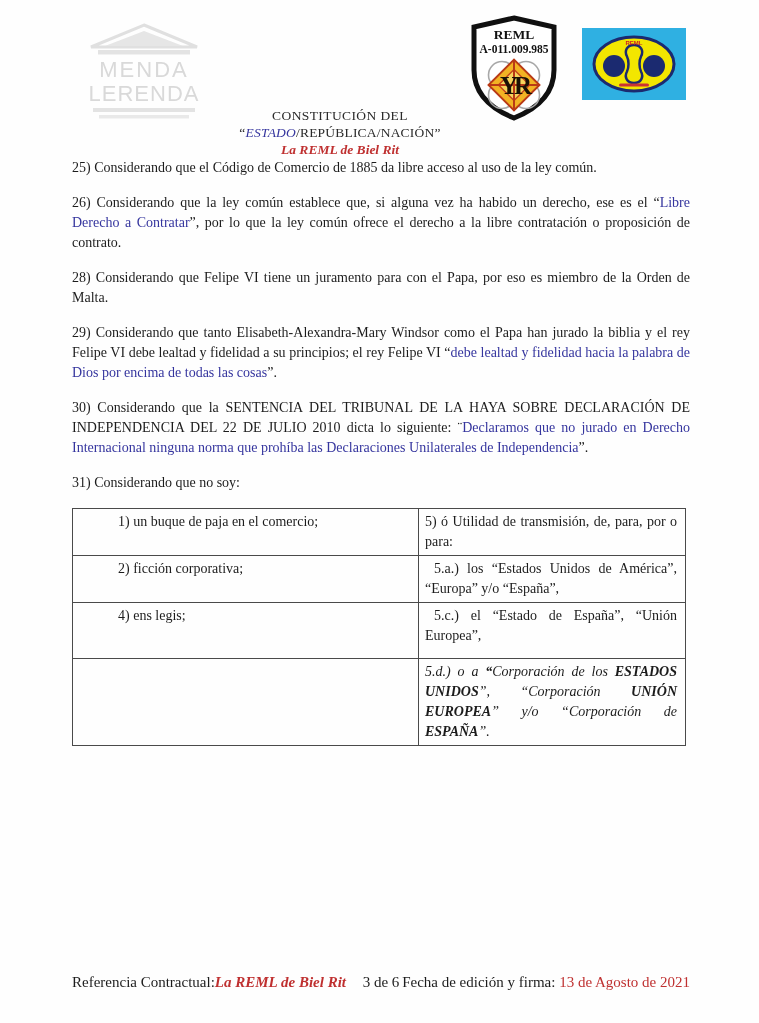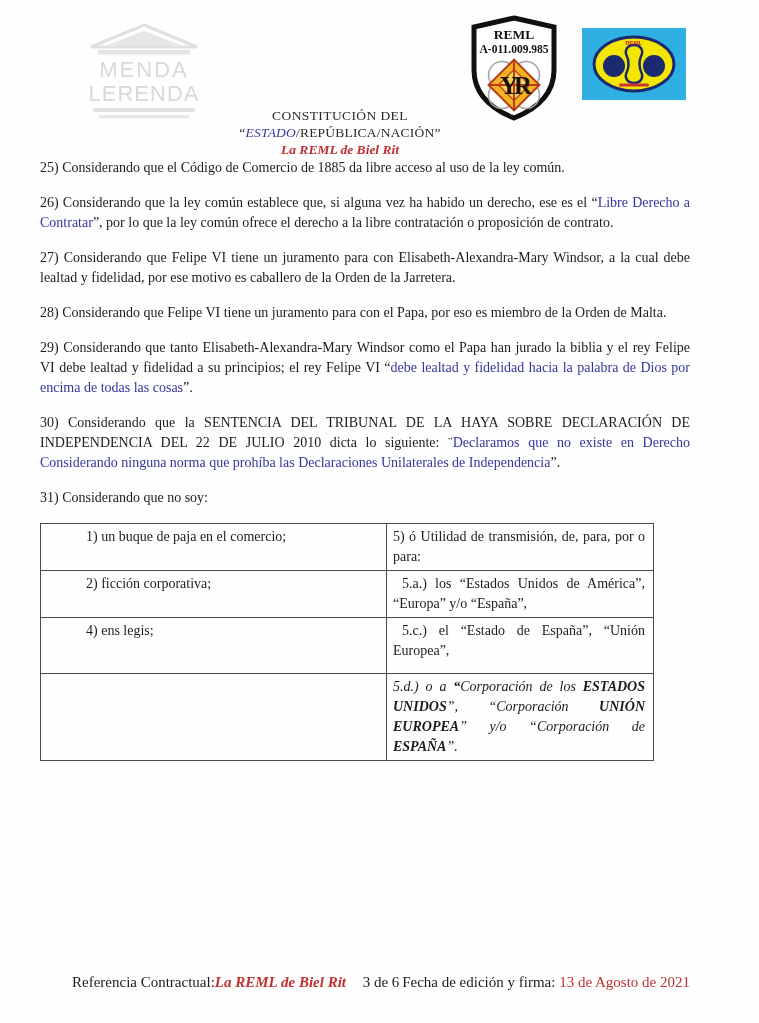--- a/index.html
+++ b/index.html
@@ -15,21 +15,21 @@
   
   .header{position:relative;height:128px;}
   .logo-menda{position:absolute;left:85px;top:22px;}
   .title-block{position:absolute;left:200px;top:62px;width:280px;text-align:center;line-height:17px;margin-top:45px;}
   .title-l1{font-size:13.5px;letter-spacing:.4px;color:#2a2a2a;}
   .title-l2{font-size:13.5px;letter-spacing:.2px;color:#2a2a2a;}
   .title-l3{font-size:13.5px;font-style:italic;font-weight:bold;color:#bf3030;}
   .logo-shield{position:absolute;left:468px;top:14px;}
   .logo-flag{position:absolute;left:582px;top:28px;}
   
-  .content{margin:30px 69px 0 40px;}
+  .content{margin:30px 69px 0 72px;}
   .para{
     font-size:14px;line-height:20px;
     text-align:justify;
     margin:0 0 15px 0;
   }
   .para.gap{margin-top:8px;}
   
   .doc-table{
     border-collapse:collapse;
     width:614px;
@@ -111,24 +111,23 @@
       <path d="M52 17 c7 0 10 6 7 11.5 c-2 4 -2 11 0 15 c3 5.5 0 11.5 -7 11.5 c-7 0 -10 -6 -7 -11.5 c2 -4 2 -11 0 -15 C42 23 45 17 52 17 Z" fill="#f3e600" stroke="#1b2a70" stroke-width="2.5"></path>
       <text x="52" y="16.5" text-anchor="middle" font-family="Liberation Sans, sans-serif" font-weight="bold" font-size="6" fill="#cc2222">REML</text>
       <rect x="37" y="55.5" width="30" height="3" rx="1.5" fill="#cc3333"></rect>
     </svg>
   </div>
 
   <div class="content">
     <div>
         <p class="para"><span>25) Considerando que el Código de Comercio de 1885 da libre acceso al uso de la ley común.</span></p>
         <p class="para"><span>26) Considerando que la ley común establece que, si alguna vez ha habido un derecho, ese es el “</span><span style="color: rgb(53, 53, 158);">Libre Derecho a Contratar</span><span>”, por lo que la ley común ofrece el derecho a la libre contratación o proposición de contrato.</span></p>
-        <p class="para"><span>27) Considerando que Felipe VI tiene un juramento para con Elisabeth-Alexandra-Mary Windsor, a la cual debe lealtad y fidelidad, por ese motivo es caballero de la Orden de la Jarretera.</span></p>
         <p class="para"><span>28) Considerando que Felipe VI tiene un juramento para con el Papa, por eso es miembro de la Orden de Malta.</span></p>
         <p class="para"><span>29) Considerando que tanto Elisabeth-Alexandra-Mary Windsor como el Papa han jurado la biblia y el rey Felipe VI debe lealtad y fidelidad a su principios; el rey Felipe VI “</span><span style="color: rgb(53, 53, 158);">debe lealtad y fidelidad hacia la palabra de Dios por encima de todas las cosas</span><span>”.</span></p>
-        <p class="para"><span>30) Considerando que la SENTENCIA DEL TRIBUNAL DE LA HAYA SOBRE DECLARACIÓN DE INDEPENDENCIA DEL 22 DE JULIO 2010 dicta lo siguiente: ¨</span><span style="color: rgb(53, 53, 158);">Declaramos que no existe en Derecho Considerando ninguna norma que prohíba las Declaraciones Unilaterales de Independencia</span><span>”.</span></p>
+        <p class="para"><span>30) Considerando que la SENTENCIA DEL TRIBUNAL DE LA HAYA SOBRE DECLARACIÓN DE INDEPENDENCIA DEL 22 DE JULIO 2010 dicta lo siguiente: ¨</span><span style="color: rgb(53, 53, 158);">Declaramos que no jurado en Derecho Internacional ninguna norma que prohíba las Declaraciones Unilaterales de Independencia</span><span>”.</span></p>
         <p class="para gap"><span>31) Considerando que no soy:</span></p>
       </div>
 
     <table class="doc-table">
       <tbody>
           <tr>
             <td><span>1) un buque de paja en el comercio;</span></td>
             <td><span>5) ó Utilidad de transmisión, de, para, por o para:</span></td>
           </tr>
           <tr>

